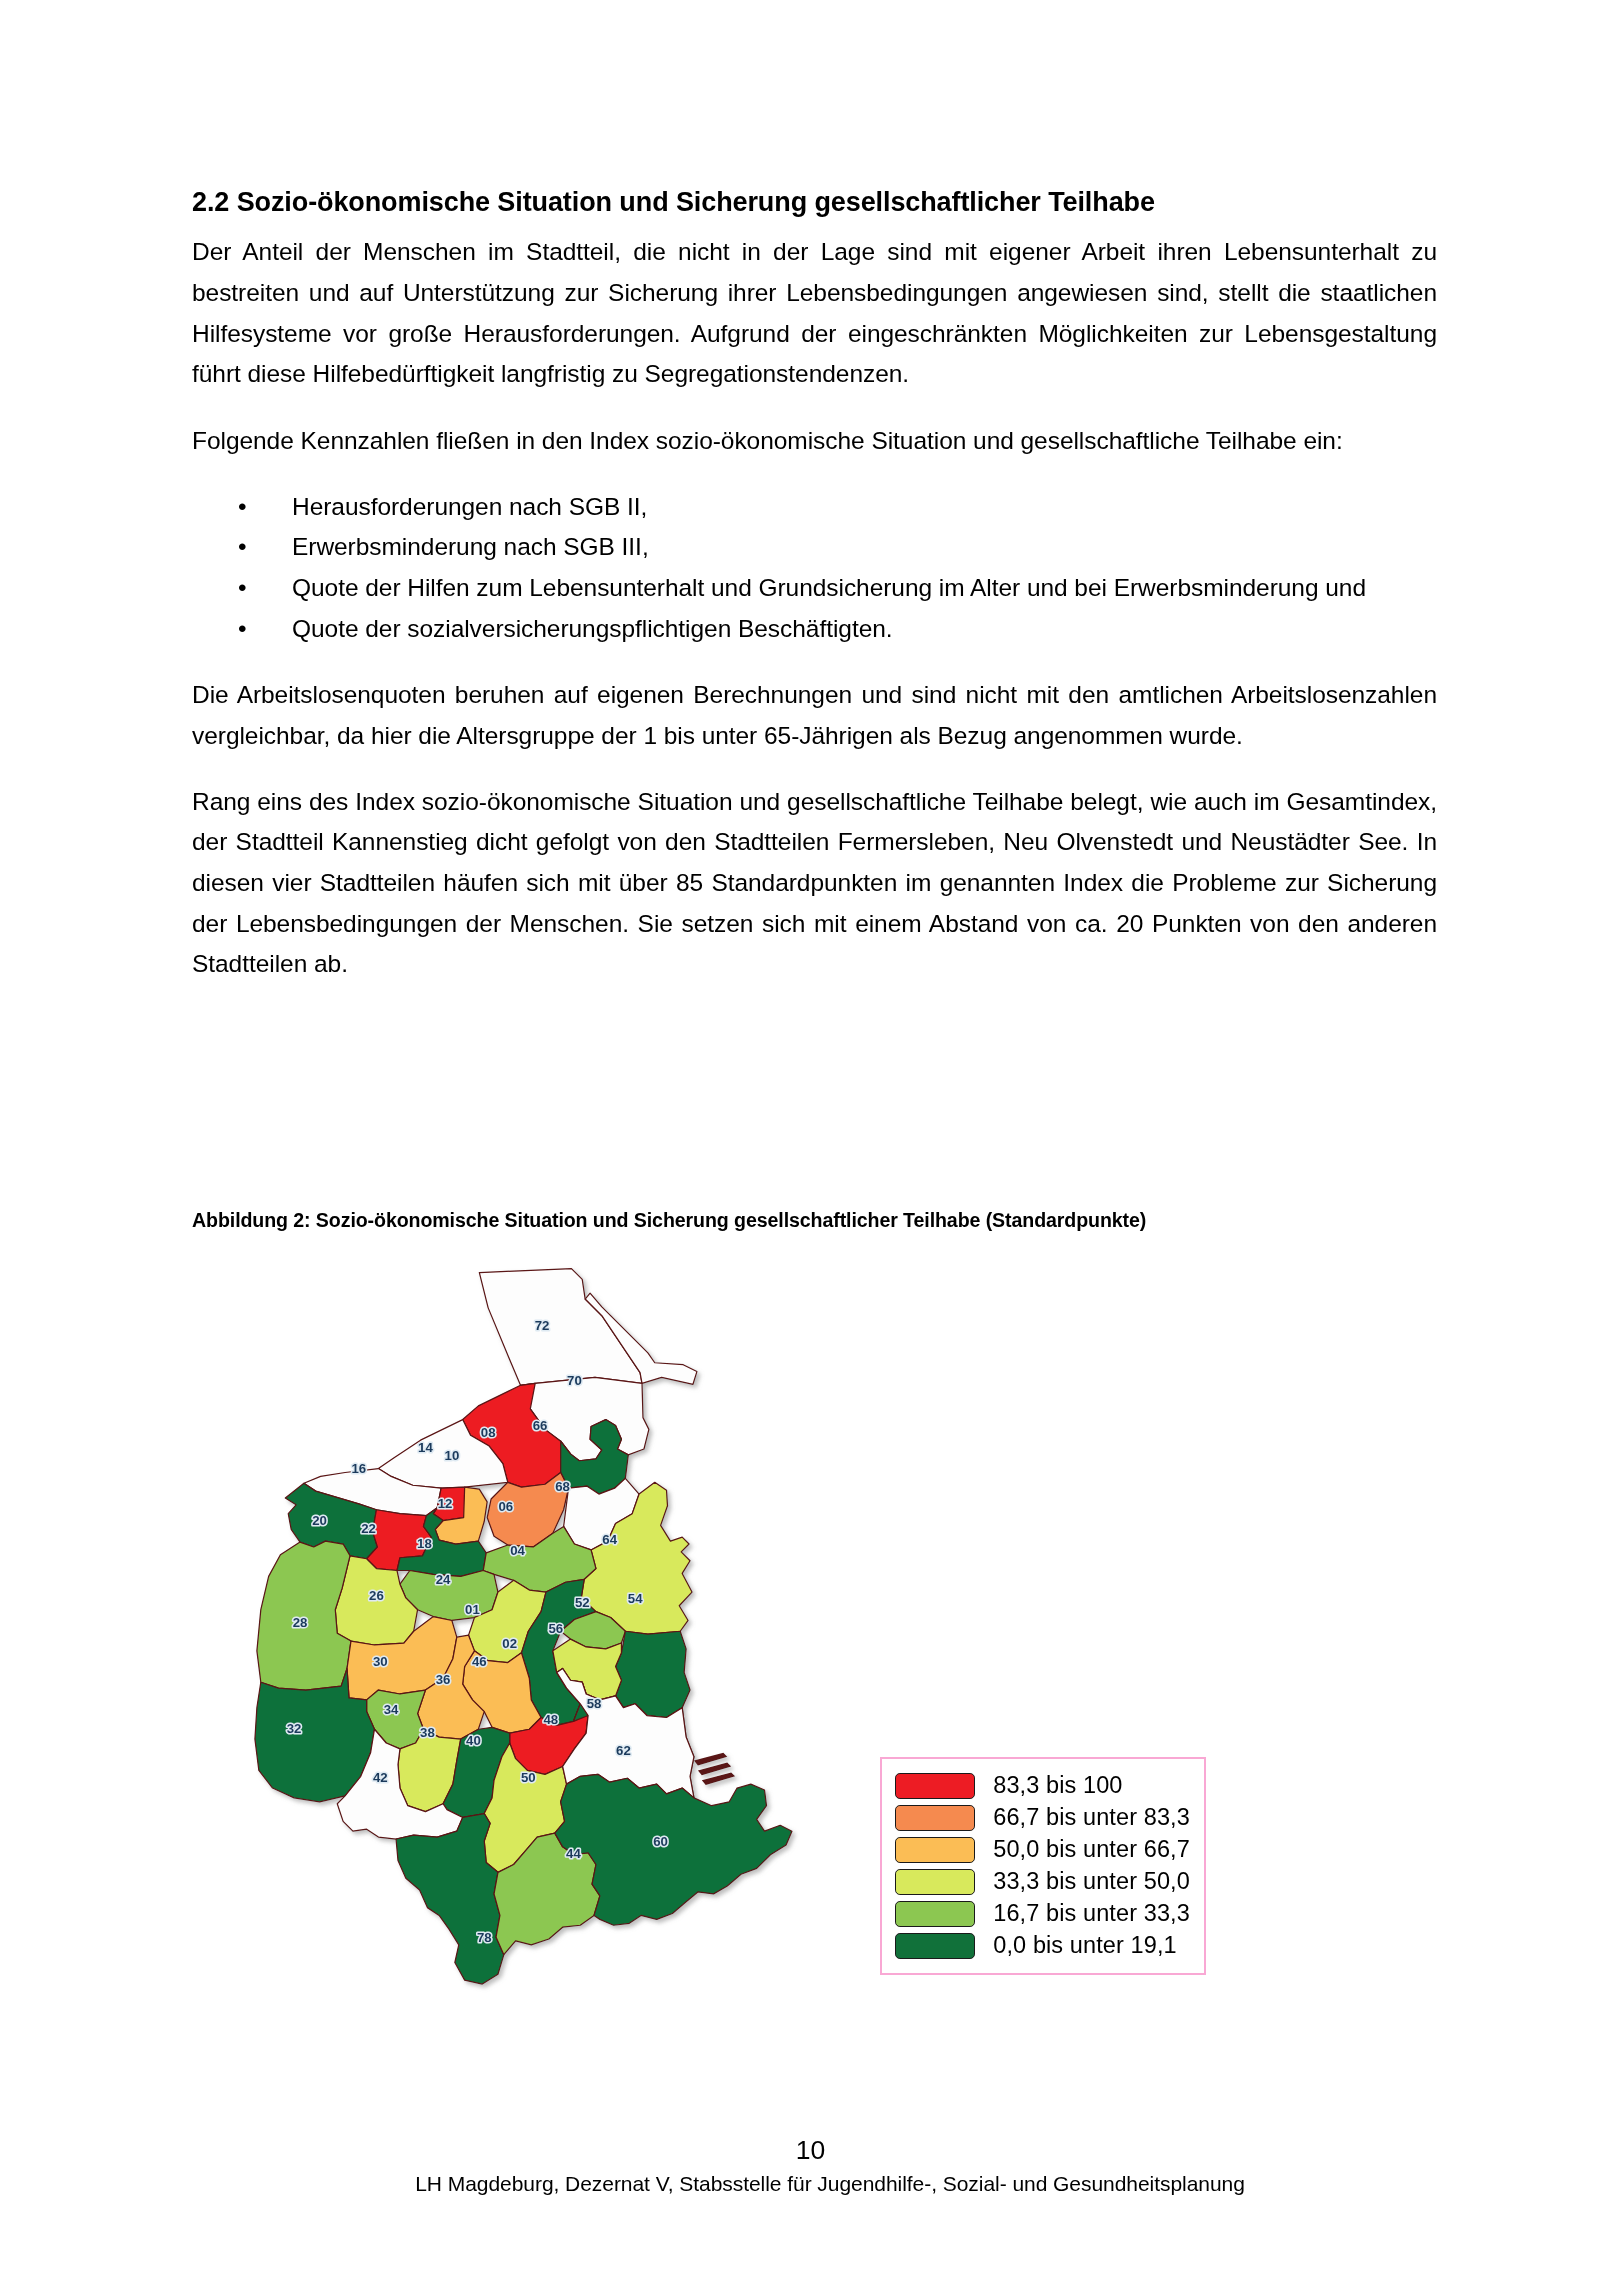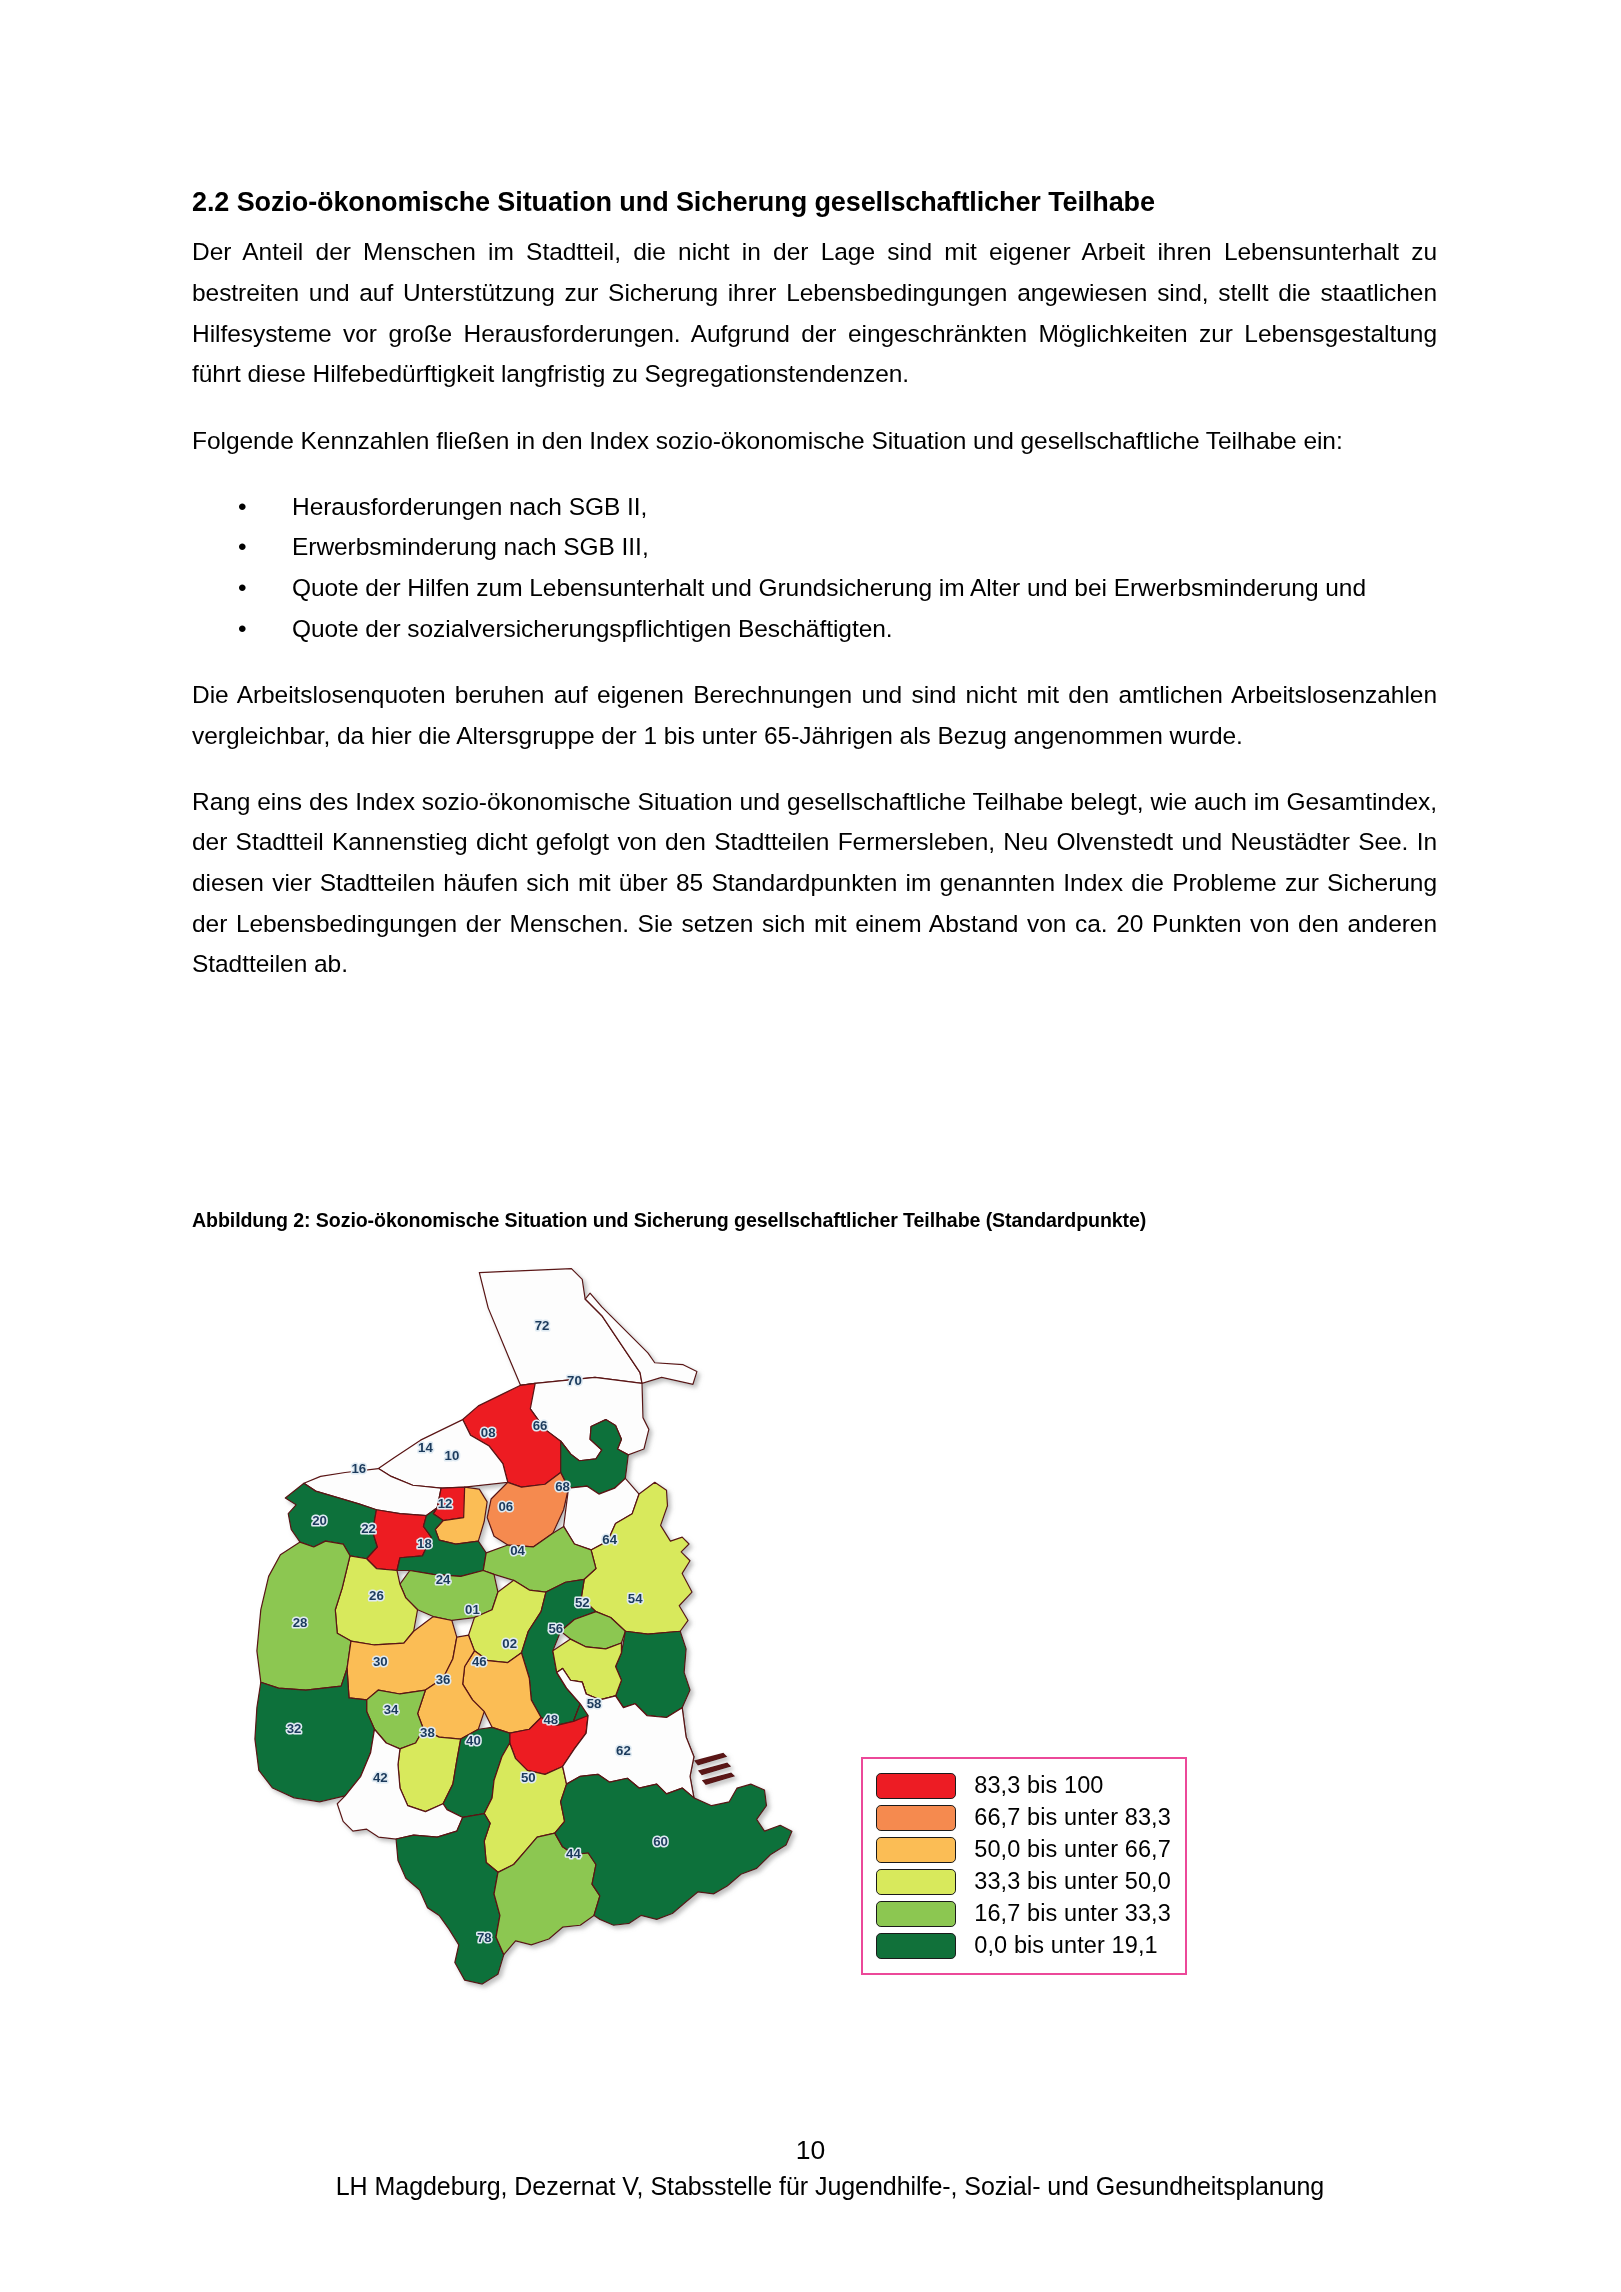--- a/index.html
+++ b/index.html
@@ -100,23 +100,23 @@
     fill: #1b3a5c;
     text-anchor: middle;
     paint-order: stroke fill;
     stroke: #dfeaf2;
     stroke-width: 3.2px;
     stroke-linejoin: round;
   }
 
   .legend {
     position: absolute;
-    left: 669px;
+    left: 688px;
     top: 510px;
-    border: 2px solid #ec4899;
+    border: 2px solid #f9a8d4;
     background: #ffffff;
     padding: 10.8px 13.7px 10.8px 12.7px;
   }
   .legend-row {
     display: flex;
     align-items: center;
     height: 32px;
   }
   .legend-swatch {
     width: 78px;
@@ -139,21 +139,21 @@
     top: 2135px;
     width: 1621px;
     text-align: center;
   }
   .footer .page-no {
     font-size: 26.5px;
     line-height: 1.2;
     margin-bottom: 2.9px;
   }
   .footer .footer-text {
-    font-size: 25px;
+    font-size: 21px;
     line-height: 1.3;
     letter-spacing: -0.05px;
     padding-left: 39px;
   }
 </style>
 </head>
 <body>
 
 <div class="page">
 

